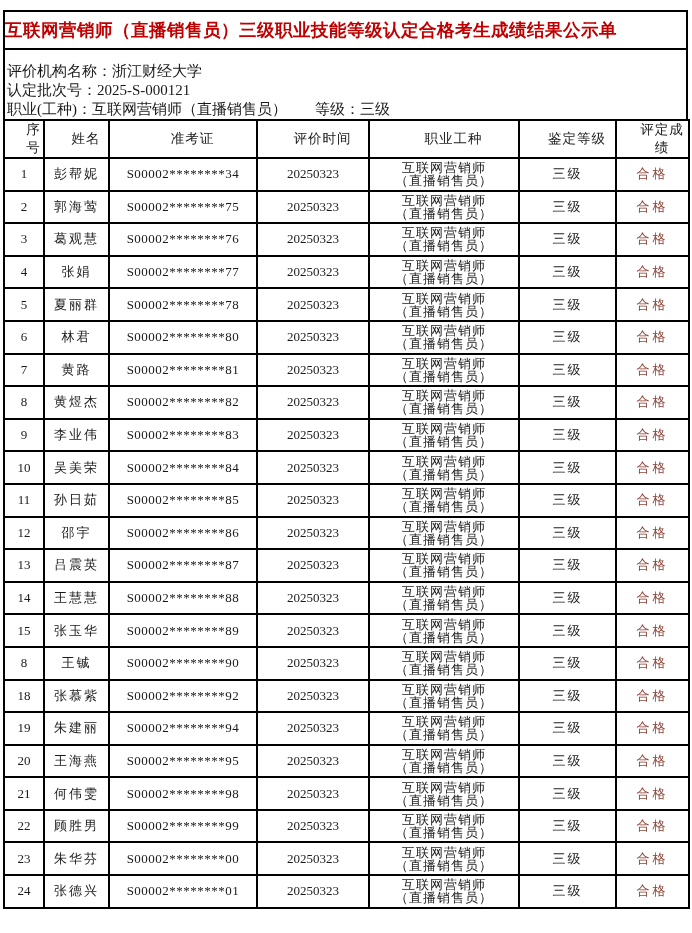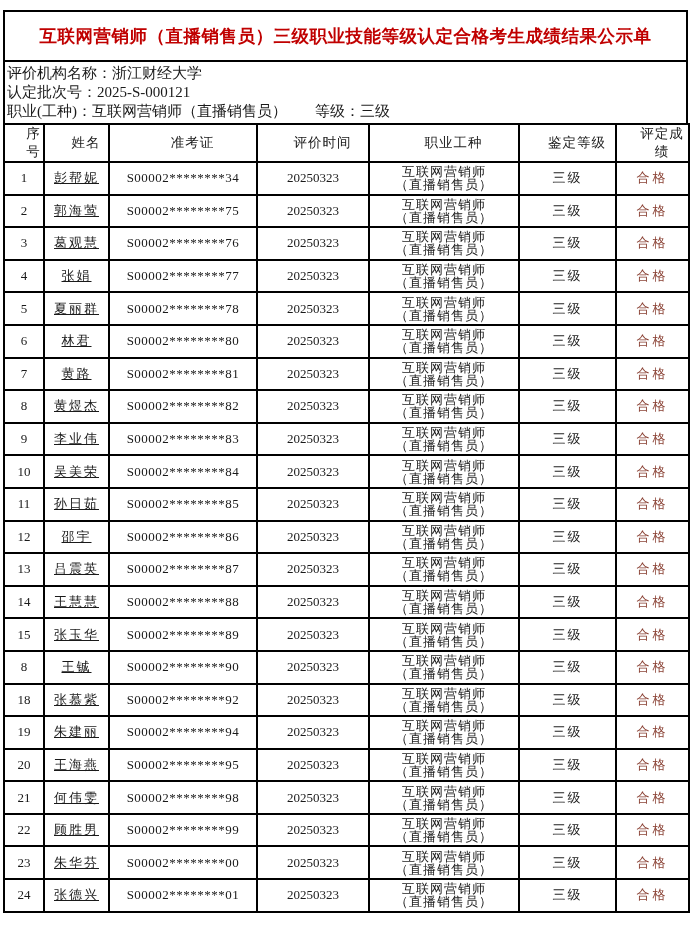--- a/index.html
+++ b/index.html
@@ -10,36 +10,36 @@
     color: var(--text-color, #1a1a1a);
     overflow: hidden;
   }
   .doc {
     position: absolute;
     left: 3px; top: 10px;
     width: 685px;
   }
   .title-box {
     border: 2px solid var(--border-color, #000);
-    height: 52px;
-    display: flex; align-items: center; justify-content: center;
+    height: 40px;
+    display: flex; align-items: center; 
   }
   .title-box h1 {
     font-size: 17.5px;
     font-weight: bold;
     color: var(--title-color, #c00000);
     letter-spacing: 0.5px;
     text-align: center;
   }
   .info-box {
     border-left: 2px solid var(--border-color, #000);
     border-right: 2px solid var(--border-color, #000);
-    height: 61px;
+    height: 69px;
     padding: 0 2px 0 2px;
-    display: flex; flex-direction: column; justify-content: center;
+    display: flex; flex-direction: column; justify-content: flex-end;
   }
   .info-line {
     font-size: 15px;
     line-height: 19px;
     white-space: nowrap;
   }
   .info-line .gap { display: inline-block; width: 28px; }
   table.grid {
     width: 100%;
     border-collapse: collapse;
@@ -54,21 +54,21 @@
   }
   table.grid th {
     font-size: 13.5px;
     font-weight: normal;
     height: 21px;
     letter-spacing: 1px;
     padding-left: 20px;
   }
   table.grid td { height: 32.6px; font-size: 13px; }
   td.c-no { font-size: 12.5px; }
-  td.c-name { letter-spacing: 2px; text-decoration: underline; }
+  td.c-name { letter-spacing: 2px; }
   td.c-ticket { font-size: 13px; letter-spacing: 0.5px; }
   td.c-date { font-size: 13px; }
   td.c-occ { font-size: 11.5px; line-height: 13px; letter-spacing: 1px; }
   td.c-level { letter-spacing: 2px; }
   td.c-result { letter-spacing: 3px; color: var(--pass-color, #8b4336); border-radius: 15px; }
 </style>
 </head>
 <body>
 
 <div class="doc">

